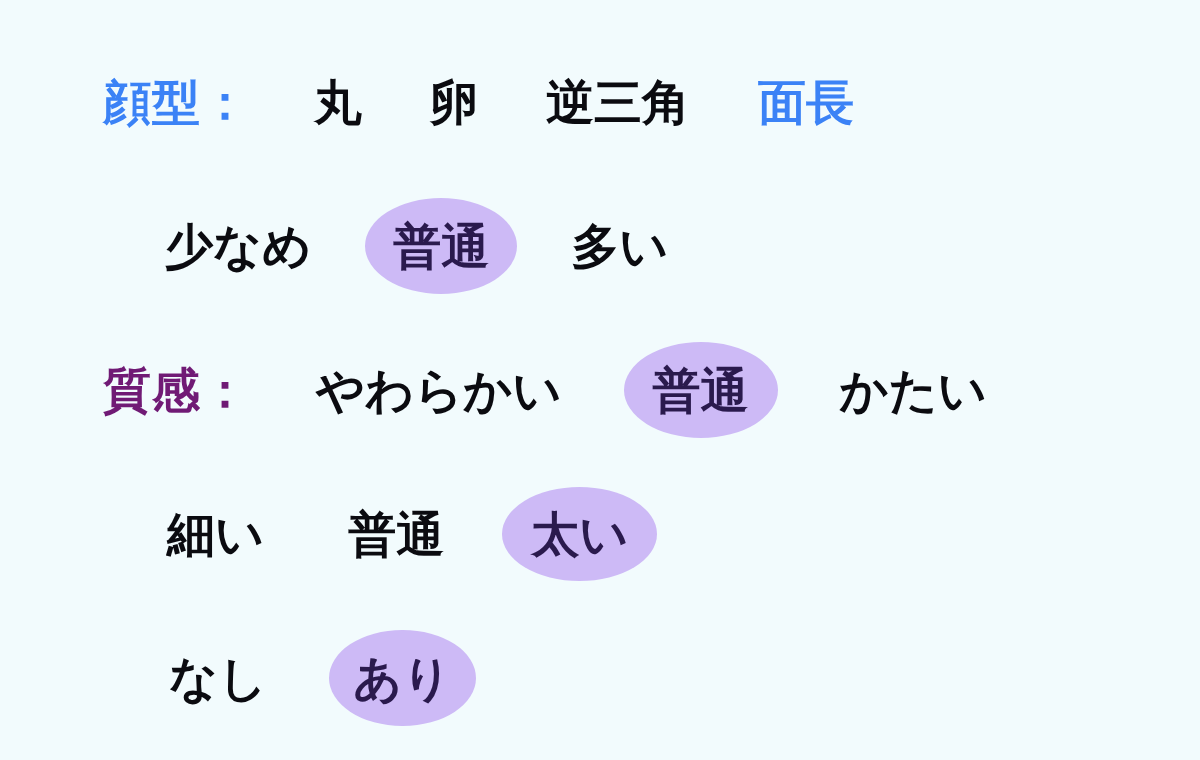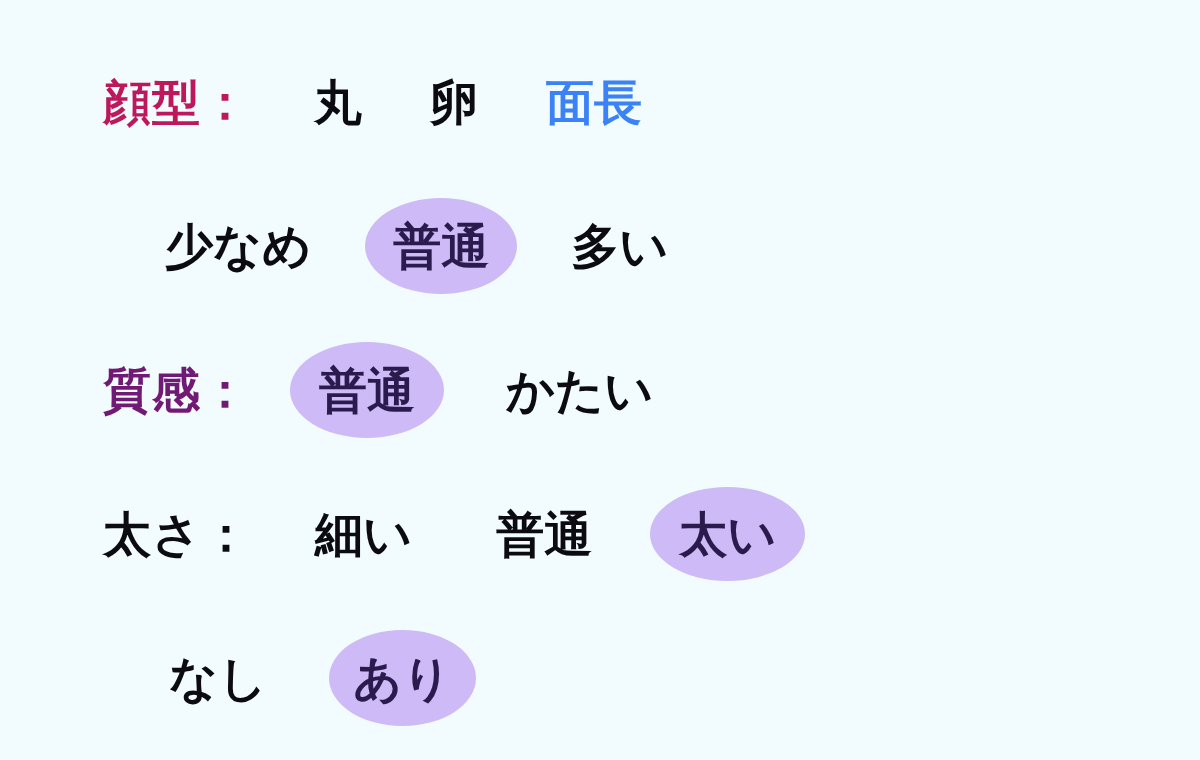--- a/index.html
+++ b/index.html
@@ -98,27 +98,30 @@
   .row-volume .opt.selected { padding: 24px 28px; }
   .row-texture .opt.selected { padding: 24px 29px; }
   .row-thickness .opt.selected { padding: 23px 29px; }
   .row-curl .opt.selected { padding: 24px 24px; }
 </style>
 <style>.opt.selected::before{background:#cdbaf6;}</style></head>
 <body style="background: rgb(242, 251, 253);">
 
 <div class="sheet">
   <div class="q-row row-face">
-    <div class="q-label" style="color: #be185d;">顔型：</div>
+    <div class="q-label" style="color: #3b82f6;">顔型：</div>
     <div class="q-options">
       <div class="opt" style="color: rgb(11, 11, 16);">
           <span class="opt-text">丸</span>
         </div>
       <div class="opt" style="color: rgb(11, 11, 16);">
           <span class="opt-text">卵</span>
+        </div>
+      <div class="opt" style="color: rgb(11, 11, 16);">
+          <span class="opt-text">逆三角</span>
         </div>
       <div class="opt" style="color: #3b82f6;">
           <span class="opt-text">面長</span>
         </div>
     </div>
   </div>
 
   <div class="q-row row-volume">
     <div class="q-options">
       <div class="opt" style="color: rgb(11, 11, 16);">
@@ -129,31 +132,33 @@
         </div>
       <div class="opt" style="color: rgb(11, 11, 16);">
           <span class="opt-text">多い</span>
         </div>
     </div>
   </div>
 
   <div class="q-row row-texture">
     <div class="q-label" style="color: #701a75;">質感：</div>
     <div class="q-options">
+      <div class="opt" style="color: rgb(11, 11, 16);">
+          <span class="opt-text">やわらかい</span>
+        </div>
       <div class="opt selected" style="color: rgb(42, 26, 77);">
           <span class="opt-text">普通</span>
         </div>
       <div class="opt" style="color: rgb(11, 11, 16);">
           <span class="opt-text">かたい</span>
         </div>
     </div>
   </div>
 
   <div class="q-row row-thickness">
-    <div class="q-label" style="color: rgb(11, 11, 16);">太さ：</div>
     <div class="q-options">
       <div class="opt" style="color: rgb(11, 11, 16);">
           <span class="opt-text">細い</span>
         </div>
       <div class="opt" style="color: rgb(11, 11, 16);">
           <span class="opt-text">普通</span>
         </div>
       <div class="opt selected" style="color: rgb(42, 26, 77);">
           <span class="opt-text">太い</span>
         </div>

